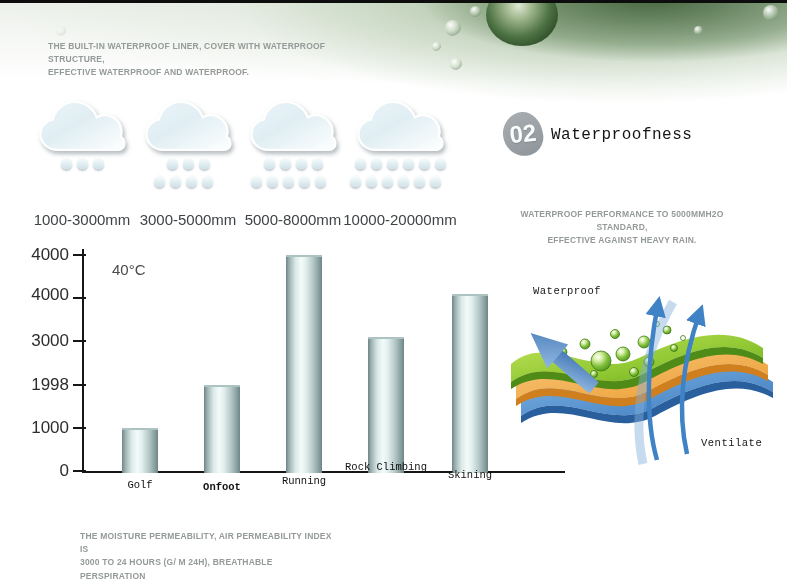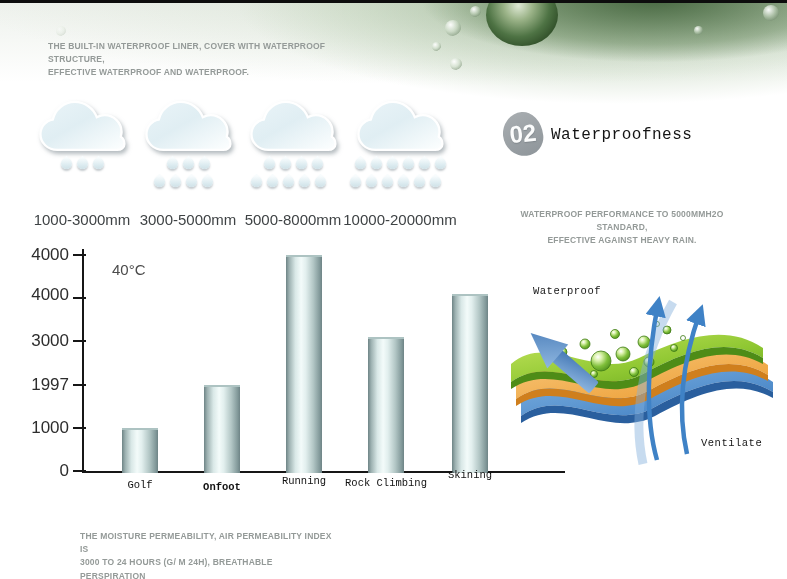--- a/index.html
+++ b/index.html
@@ -178,35 +178,35 @@
 EFFECTIVE AGAINST HEAVY RAIN.</div>
 
   <div class="chart">
       <div class="axis" style="left: 52px; top: 4px; width: 2px; height: 224px;"></div>
       <div class="axis" style="left: 52px; top: 226px; width: 483px; height: 2px;"></div>
       <div class="tick" style="left: 43px; top: 225px; width: 13px;"></div>
       <div class="tick-label" style="left: -13px; top: 216px;">0</div>
       <div class="tick" style="left: 43px; top: 181.8px; width: 13px;"></div>
       <div class="tick-label" style="left: -13px; top: 172.8px;">1000</div>
       <div class="tick" style="left: 43px; top: 138.6px; width: 13px;"></div>
-      <div class="tick-label" style="left: -13px; top: 129.6px;">1997</div>
+      <div class="tick-label" style="left: -13px; top: 129.6px;">1998</div>
       <div class="tick" style="left: 43px; top: 95.4px; width: 13px;"></div>
       <div class="tick-label" style="left: -13px; top: 86.4px;">3000</div>
       <div class="tick" style="left: 43px; top: 52.2px; width: 13px;"></div>
       <div class="tick-label" style="left: -13px; top: 40px;">4000</div>
       <div class="tick" style="left: 43px; top: 9px; width: 13px;"></div>
       <div class="tick-label" style="left: -13px; top: 0px;">4000</div>
       <div class="bar" style="left: 92px; top: 182.8px; height: 43.2px;"></div>
       <div class="bar-label" style="left: 55px; top: 234px; width: 110px;">Golf</div>
       <div class="bar" style="left: 174px; top: 139.6px; height: 86.4px;"></div>
       <div class="bar-label" style="left: 137px; top: 236px; width: 110px; font-weight: bold;">Onfoot</div>
       <div class="bar" style="left: 256px; top: 10px; height: 216px;"></div>
       <div class="bar-label" style="left: 219px; top: 230px; width: 110px;">Running</div>
       <div class="bar" style="left: 338px; top: 92.08px; height: 133.92px;"></div>
-      <div class="bar-label" style="left: 301px; top: 232px; width: 110px;">Rock Climbing</div>
+      <div class="bar-label" style="left: 301px; top: 216px; width: 110px;">Rock Climbing</div>
       <div class="bar" style="left: 422px; top: 48.88px; height: 177.12px;"></div>
       <div class="bar-label" style="left: 385px; top: 224px; width: 110px;">Skining</div>
       <div class="chart-note">40°C</div>
     </div>
 
   <svg class="fabric" viewBox="0 0 290 210">
 
     <g transform="translate(10,34)">
       <path fill="url(#gradBlue)" d="M14,96 C52,64 96,112 142,90 C188,68 230,56 266,80 L266,90 C230,68 190,82 146,106 C100,130 56,84 14,114 Z"></path>
       <path fill="#2a5f9e" d="M14,114 C56,84 100,130 146,106 C190,82 230,68 266,90 L266,96 C230,76 192,90 148,114 C102,138 58,92 14,121 Z"></path>

